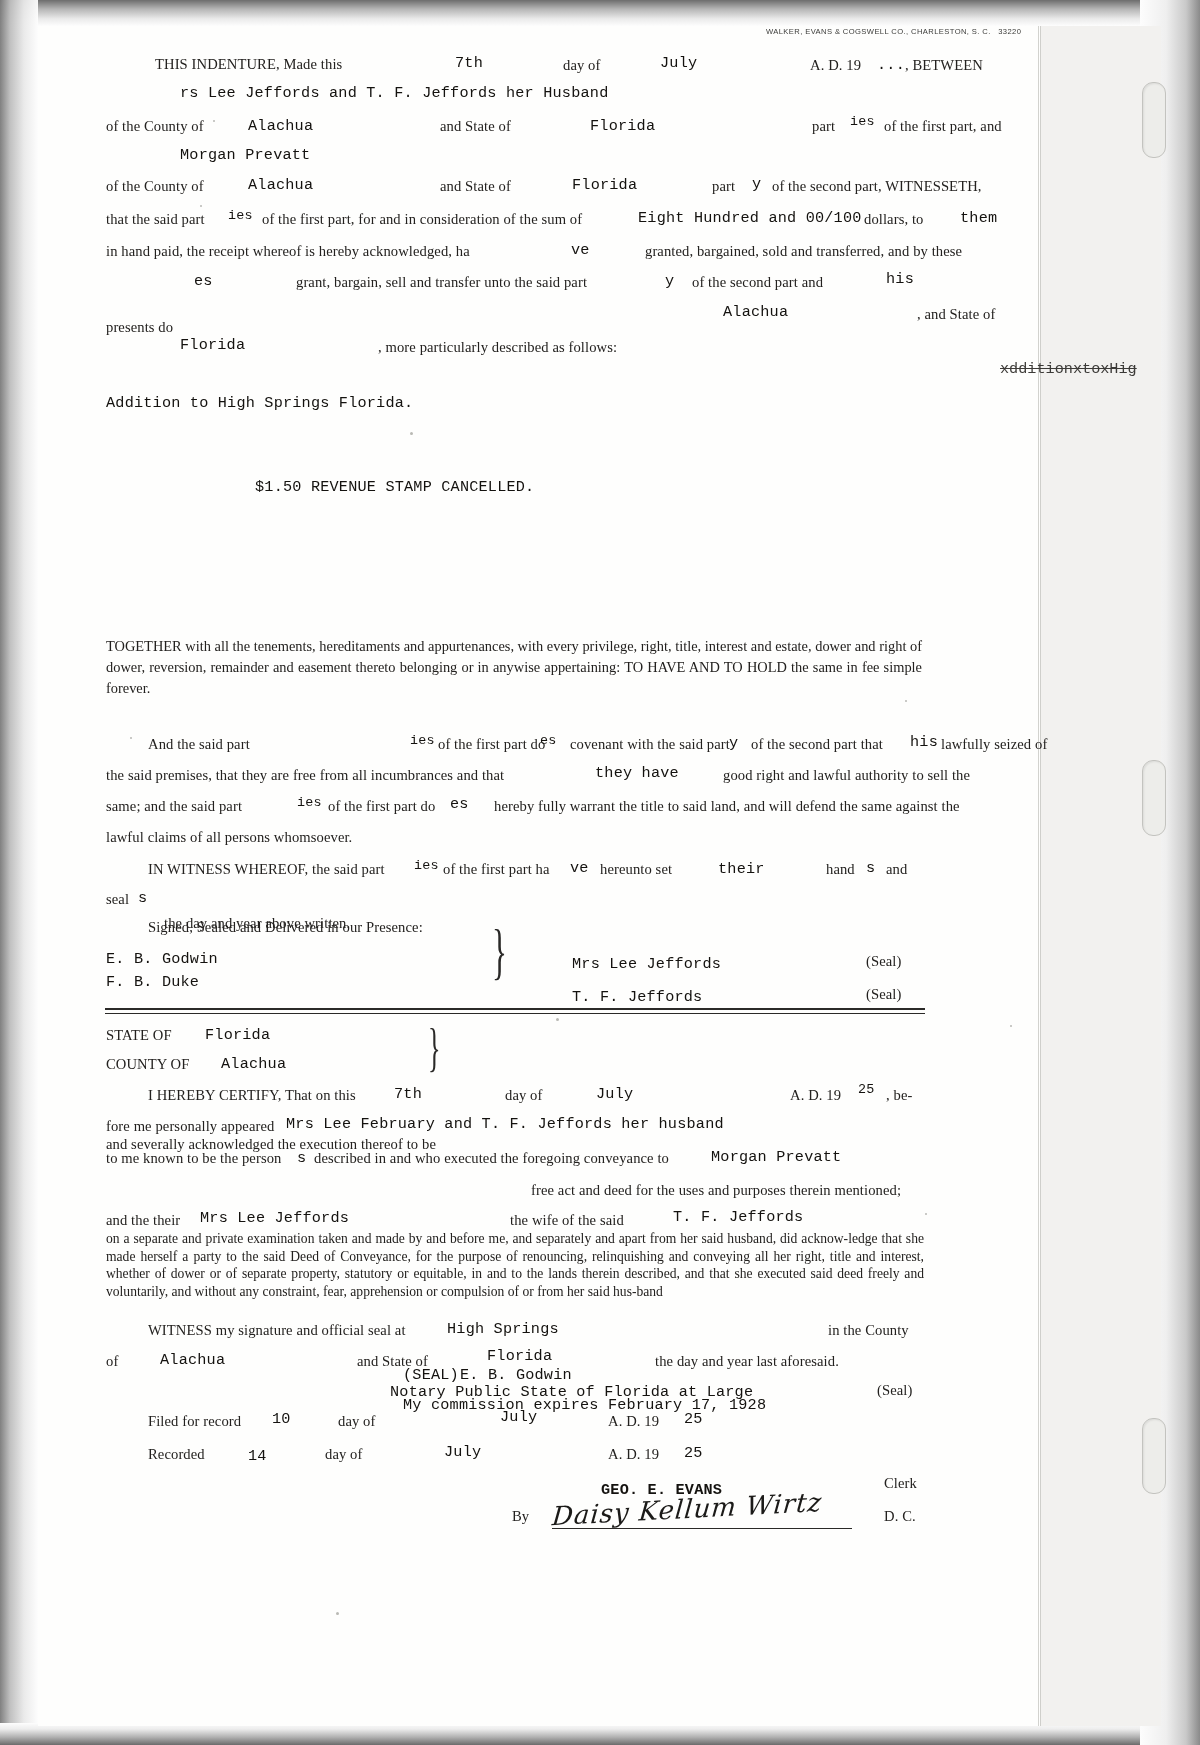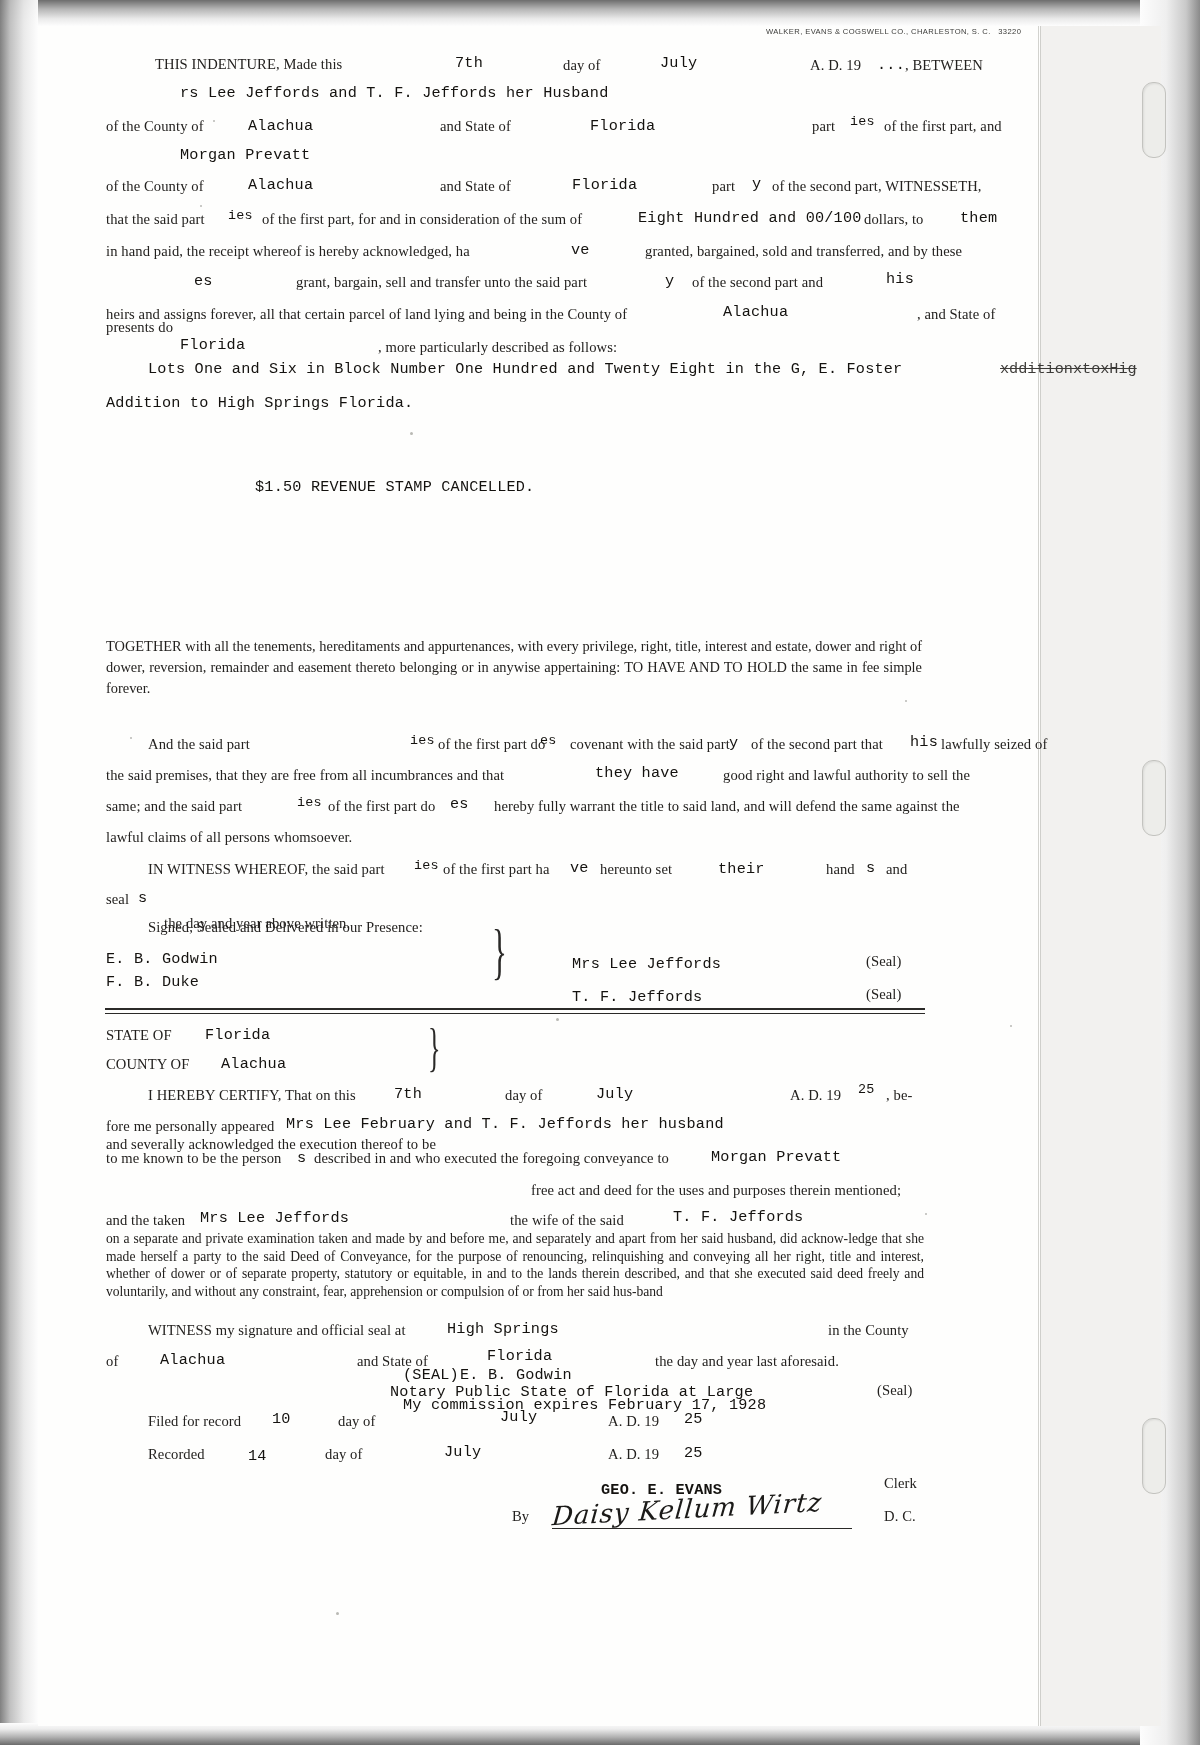--- a/index.html
+++ b/index.html
@@ -214,28 +214,26 @@
   <div class="typed" style="left:571px; top:241px;">ve</div>
   <div class="printed" style="left:645px; top:243px;">granted, bargained, sold and transferred, and by these</div>
 
   <div class="printed" style="left:106px; top:274px;margin-top:45px;">presents do</div>
   <div class="typed" style="left:194px; top:272px;">es</div>
   <div class="printed" style="left:296px; top:274px;">grant, bargain, sell and transfer unto the said part</div>
   <div class="typed" style="left:665px; top:272px;">y</div>
   <div class="printed" style="left:692px; top:274px;">of the second part and</div>
   <div class="typed" style="left:886px; top:270px;">his</div>
 
-  <div class="printed" style="left:106px; top:306px;">heirs and assigns forever, all that certain parcel of land lying and being in the County of</div>
   <div class="typed" style="left:723px; top:303px;">Alachua</div>
   <div class="printed" style="left:917px; top:306px;">, and State of</div>
 
   <div class="typed" style="left:180px; top:336px;">Florida</div>
   <div class="printed" style="left:378px; top:339px;">, more particularly described as follows:</div>
 
-  <div class="typed" style="left:148px; top:360px;">Lots One and Six in Block Number One Hundred and Twenty Eight in the G, E. Foster</div>
   <div class="strikeover" style="left:1000px; top:360px; text-decoration: line-through;">xdditionxtoxHig</div>
   <div class="typed" style="left:106px; top:394px;">Addition to High Springs Florida.</div>
 
   <div class="typed" style="left:255px; top:478px;">$1.50 REVENUE STAMP CANCELLED.</div>
 
   <div class="body-para" style="left:106px; top:636px; width:816px;">TOGETHER with all the tenements, hereditaments and appurtenances, with every privilege, right, title, interest and estate, dower and right of dower, reversion, remainder and easement thereto belonging or in anywise appertaining:  TO HAVE AND TO HOLD the same in fee simple forever.</div>
 
   <div class="printed" style="left:148px; top:736px;">And the said part</div>
   <div class="typed small" style="left:410px; top:733px;">ies</div>
   <div class="printed" style="left:438px; top:736px;">of the first part do</div>
@@ -304,21 +302,21 @@
   <div class="typed" style="left:286px; top:1115px;">Mrs Lee February and T. F. Jeffords her husband</div>
 
   <div class="printed" style="left:106px; top:1150px;">to me known to be the person</div>
   <div class="typed" style="left:297px; top:1149px;">s</div>
   <div class="printed" style="left:314px; top:1150px;">described in and who executed the foregoing conveyance to</div>
   <div class="typed" style="left:711px; top:1148px;">Morgan Prevatt</div>
 
   <div class="printed" style="left:106px; top:1136px;">and severally acknowledged the execution thereof to be</div>
   <div class="printed" style="left:531px; top:1182px;">free act and deed for the uses and purposes therein mentioned;</div>
 
-  <div class="printed" style="left:106px; top:1212px;">and the taken</div>
+  <div class="printed" style="left:106px; top:1212px;">and the their</div>
   <div class="typed" style="left:200px; top:1209px;">Mrs Lee Jeffords</div>
   <div class="printed" style="left:510px; top:1212px;">the wife of the said</div>
   <div class="typed" style="left:673px; top:1208px;">T. F. Jeffords</div>
 
   <div class="body-para" style="left:106px; top:1230px; width:818px; line-height:17.5px; font-size:13.6px;">on a separate and private examination taken and made by and before me, and separately and apart from her said husband, did acknow-ledge that she made herself a party to the said Deed of Conveyance, for the purpose of renouncing, relinquishing and conveying all her right, title and interest, whether of dower or of separate property, statutory or equitable, in and to the lands therein described, and that she executed said deed freely and voluntarily, and without any constraint, fear, apprehension or compulsion of or from her said hus-band</div>
 
   <div class="printed" style="left:148px; top:1322px;">WITNESS my signature and official seal at</div>
   <div class="typed" style="left:447px; top:1320px;">High Springs</div>
   <div class="printed" style="left:828px; top:1322px;">in the County</div>
 

